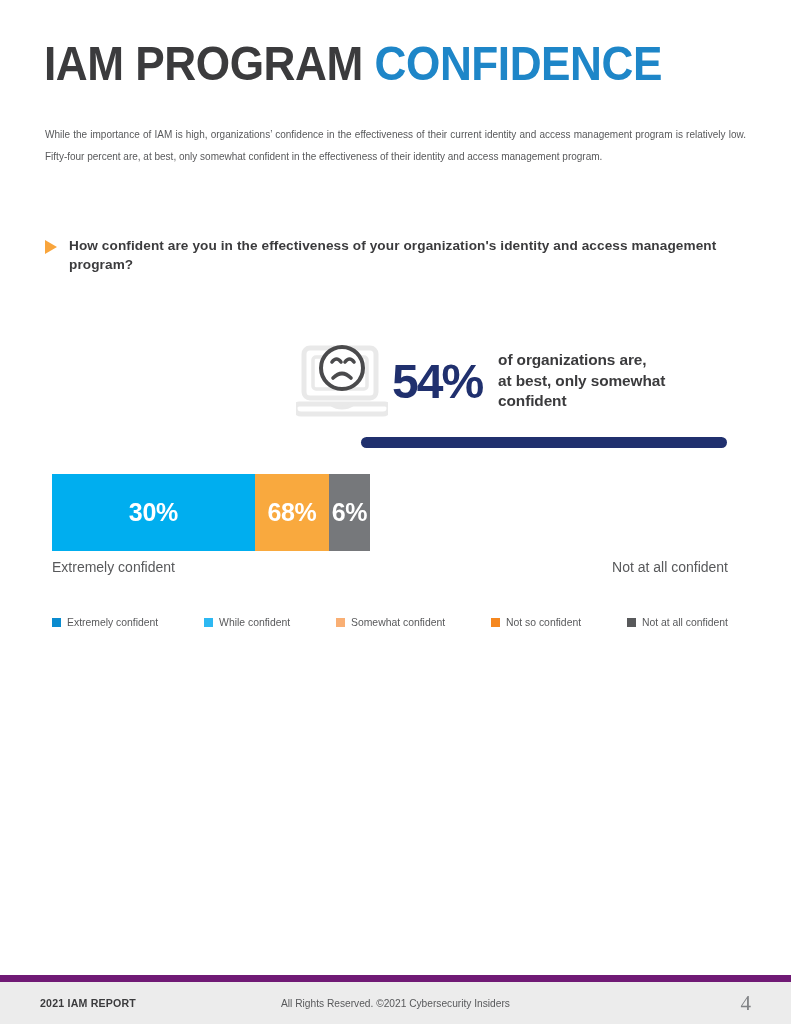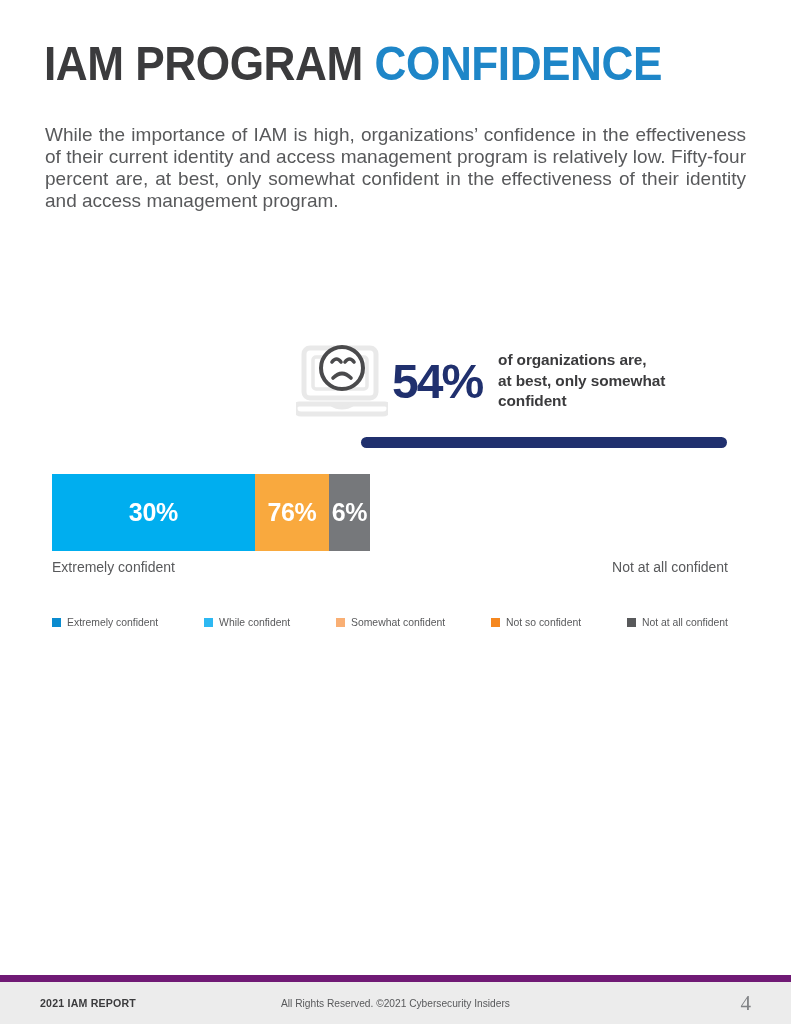--- a/index.html
+++ b/index.html
@@ -39,21 +39,21 @@
   }
   .title .t-dark { color: #3B3B3D; }
   .title .t-blue { color: #1E86C8; }
 
   
   .intro {
     position: absolute;
     left: 45px;
     top: 124px;
     width: 701px;
-    font-size: 19px;
+    font-size: 10px;
     line-height: 22px;
     color: #58595B;
     text-align: justify;
     font-family: "Liberation Sans", sans-serif;
   }
 
   
   .question-row {
     position: absolute;
     left: 45px;
@@ -227,20 +227,24 @@
 <body>
 
 <div class="page">
 
   <h1 class="title">
     <span class="t-dark">IAM PROGRAM </span><span class="t-blue">CONFIDENCE</span>
   </h1>
 
   <p class="intro">While the importance of IAM is high, organizations’ confidence in the effectiveness of their current identity and access management program is relatively low. Fifty-four percent are, at best, only somewhat confident in the effectiveness of their identity and access management program.</p>
 
+  <div class="question-row">
+    <span class="bullet-triangle" style="border-left-color: rgb(249, 165, 60);"></span>
+    <span class="question-text">How confident are you in the effectiveness of your organization's identity and access management program?</span>
+  </div>
 
   <div class="callout">
     <span class="laptop-icon">
       <svg viewBox="0 0 92 78" width="92" height="78" xmlns="http://www.w3.org/2000/svg">
 
         <rect x="8" y="6" width="72" height="50" rx="6" ry="6" fill="none" stroke="#E9E9E9" stroke-width="5"></rect>
         <rect x="17" y="15" width="54" height="32" rx="3" ry="3" fill="none" stroke="#E9E9E9" stroke-width="3.5"></rect>
 
         <path d="M3 62 H89 a4 4 0 0 1 4 4 v0 a6 6 0 0 1 -6 6 H5 a6 6 0 0 1 -6 -6 v0 a4 4 0 0 1 4 -4 Z" fill="none" stroke="#E9E9E9" stroke-width="5"></path>
         <path d="M35 62 q11 7 22 0" fill="none" stroke="#E9E9E9" stroke-width="4"></path>
@@ -259,21 +263,21 @@
     </span>
   </div>
 
   <div class="navy-bracket" style="background: rgb(32, 48, 110);"></div>
 
   <div class="stacked-bar">
     <div class="seg" style="flex: 0 0 30%; background: rgb(0, 174, 239);">
       <span class="seg-label">30%</span>
     </div>
     <div class="seg" style="flex: 0 0 11%; background: rgb(249, 169, 62);">
-      <span class="seg-label">76%</span>
+      <span class="seg-label">68%</span>
     </div>
     <div class="seg" style="flex: 0 0 6%; background: rgb(118, 120, 123);">
       <span class="seg-label">6%</span>
     </div>
   </div>
 
   <div class="axis-caps">
     <span>Extremely confident</span>
     <span>Not at all confident</span>
   </div>

